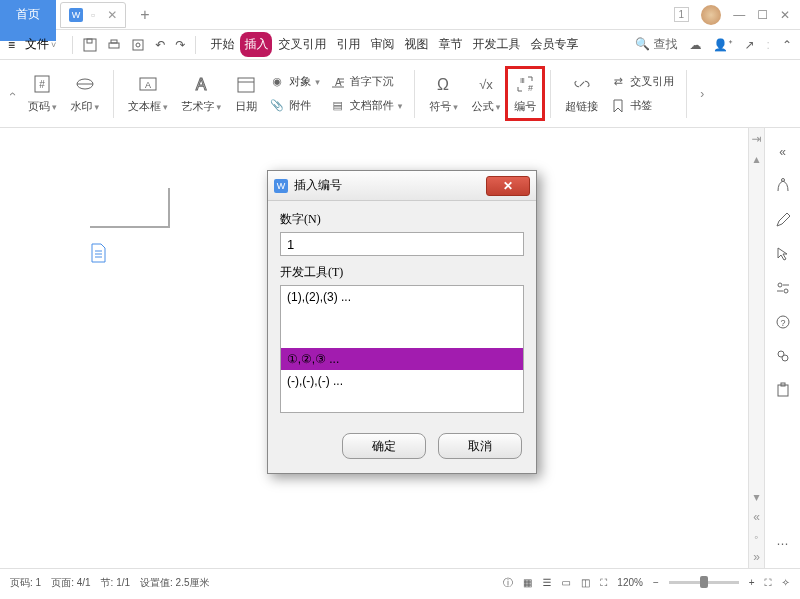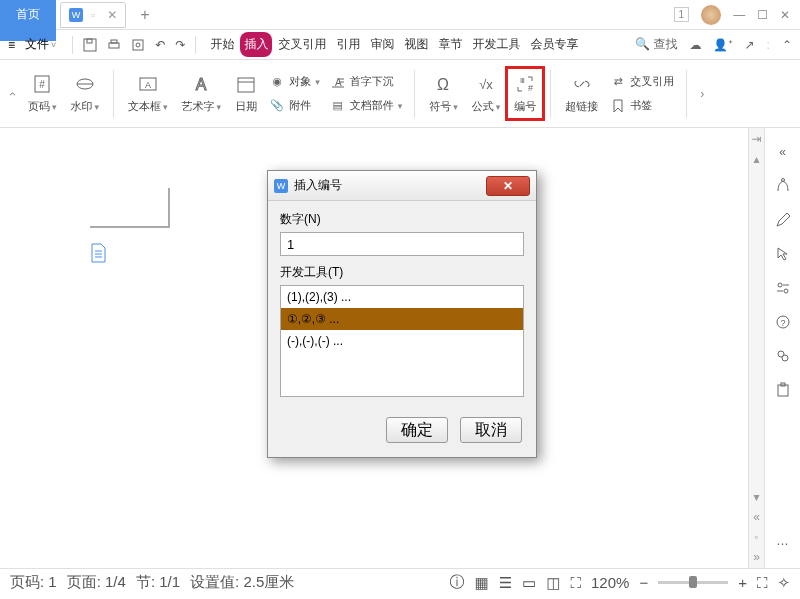--- a/index.html
+++ b/index.html
@@ -49,39 +49,39 @@
 .doc-thumb { position: absolute; left: 90px; top: 115px; width: 16px; height: 20px; color: #4a8fe7; }
 .scroll-gutter { width: 16px; background: #f5f5f5; border-left: 1px solid #e0e0e0; display: flex; flex-direction: column; align-items: center; padding: 4px 0; color: #999; gap: 6px; }
 .scroll-gutter .sp { flex: 1; }
 
 
 .sidepanel { width: 36px; border-left: 1px solid #e0e0e0; display: flex; flex-direction: column; align-items: center; gap: 14px; padding: 14px 0; color: #666; }
 .sidepanel span { cursor: pointer; width: 20px; height: 20px; display: flex; align-items: center; justify-content: center; }
 .sidepanel .dots { margin-top: auto; }
 
 
-.statusbar { height: 28px; border-top: 1px solid #e0e0e0; display: flex; align-items: center; padding: 0 10px; font-size: 15px; color: #555; gap: 10px; }
+.statusbar { height: 28px; border-top: 1px solid #e0e0e0; display: flex; align-items: center; padding: 0 10px; font-size: 10px; color: #555; gap: 10px; }
 .statusbar .right { margin-left: auto; display: flex; align-items: center; gap: 10px; }
 .zoom-track { width: 70px; height: 3px; background: #ccc; position: relative; }
 .zoom-thumb { width: 8px; height: 12px; background: #888; position: absolute; left: 31px; top: -5px; border-radius: 2px; }
 
 
 .overlay { position: absolute; left: 267px; top: 170px; width: 270px; background: #f0f0f0; border: 1px solid #888; box-shadow: 4px 4px 12px rgba(0,0,0,0.4); }
 .dlg-title { height: 30px; background: linear-gradient(#fdfdfd, #e8e8e8); display: flex; align-items: center; padding: 0 6px; border-bottom: 1px solid #ccc; }
 .dlg-title .w-icon { background: #4a8fe7; color: #fff; font-size: 9px; width: 14px; height: 14px; display: inline-flex; align-items: center; justify-content: center; border-radius: 2px; margin-right: 6px; }
 .dlg-close-wrap { margin-left: auto; }
 .dlg-close { width: 44px; height: 20px; background: linear-gradient(#e06050, #c04030); border-radius: 3px; display: flex; align-items: center; justify-content: center; color: #fff; font-weight: bold; cursor: pointer; border: 1px solid #a03020; }
 .dlg-body { padding: 10px 12px; }
-.dlg-body label { display: block; margin-bottom: 4px; }
+.dlg-body label { display: block; margin-bottom: 4px; font-family: Liberation Serif, serif; }
 .dlg-input { width: 100%; height: 24px; border: 1px solid #aaa; padding: 2px 6px; font-size: 13px; margin-bottom: 8px; }
-.dlg-list { width: 100%; height: 112px; border: 1px solid #aaa; background: #fff; overflow-y: scroll; }
+.dlg-list { width: 100%; height: 128px; border: 1px solid #aaa; background: #fff; overflow-y: scroll; }
 .dlg-list .opt { padding: 4px 6px; cursor: pointer; }
-.dlg-list .opt.sel { background: #a16207; }
+.dlg-list .opt.sel { background: #a21caf; margin-top: 40px; }
 .dlg-buttons { display: flex; justify-content: flex-end; gap: 12px; padding: 10px 14px 14px; }
-.dlg-buttons button { width: 62px; height: 26px; border: 1px solid #999; background: linear-gradient(#fdfdfd, #e4e4e4); border-radius: 3px; cursor: pointer; font-size: 16px; }
+.dlg-buttons button { width: 84px; height: 26px; border: 1px solid #999; background: linear-gradient(#fdfdfd, #e4e4e4); border-radius: 8px; cursor: pointer; font-size: 12px; }
 
 svg { display: block; }
 </style>
 </head>
 <body>
 
 <div class="titlebar">
   <div class="home-tab">首页</div>
   <div class="doc-tab">
     <span class="w-icon">W</span>
@@ -362,21 +362,21 @@
           <rect x="3" y="3" width="10" height="11" fill="none" stroke="#666"></rect>
           <rect x="6" y="1" width="4" height="3" fill="none" stroke="#666"></rect>
         </svg>
       </span>
     <span class="dots">⋯</span>
   </div>
 </div>
 
 <div class="statusbar">
   <span>页码: 1</span>
-  <span>页面: 1/4</span>
+  <span>页面: 4/1</span>
   <span>节: 1/1</span>
   <span>设置值: 2.5厘米</span>
   <div class="right">
     <span>ⓘ</span>
     <span>▦</span>
     <span>☰</span>
     <span>▭</span>
     <span>◫</span>
     <span>⛶</span>
     <span>120%</span>

